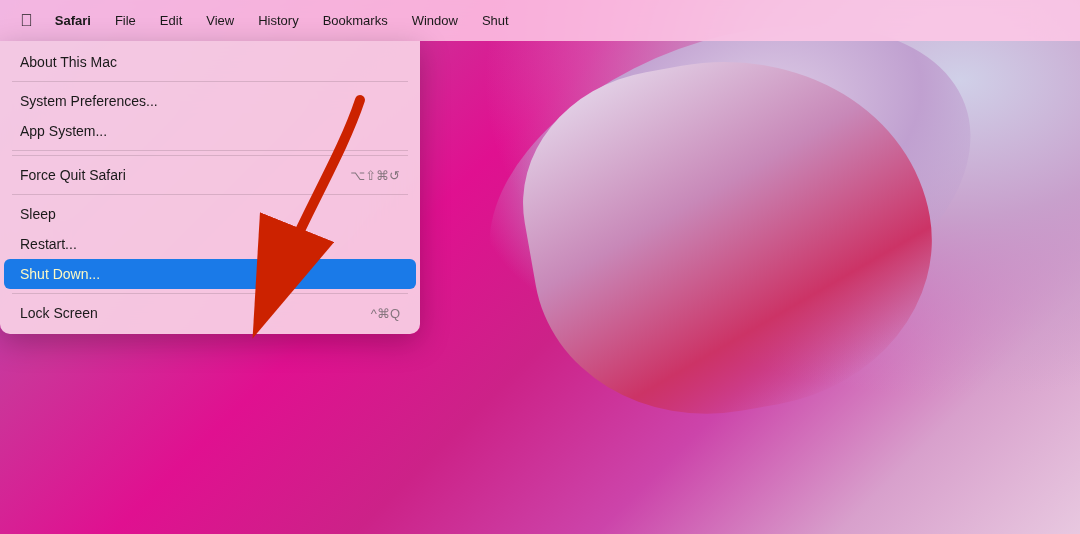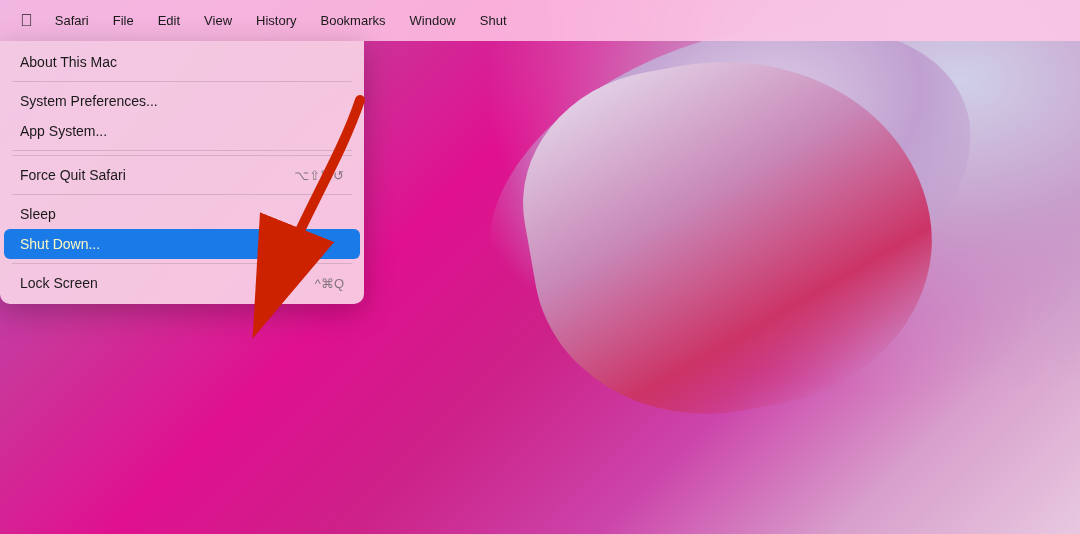--- a/index.html
+++ b/index.html
@@ -80,29 +80,29 @@
       white-space: nowrap;
     }
 
     .menubar-item.apple {
       font-size: 17px;
       font-weight: 600;
       padding: 4px 8px;
     }
 
     .menubar-item.bold {
-      font-weight: 400;
+      font-weight: 700;
     }
 
     
     .apple-dropdown {
       position: absolute;
       top: 41px;
       left: 0;
-      width: 364px;
+      width: 420px;
       background: rgba(248, 210, 230, 0.92);
       backdrop-filter: blur(30px);
       border-radius: 0 0 10px 10px;
       box-shadow: 0 8px 30px rgba(0,0,0,0.25);
       z-index: 200;
       padding: 6px 0;
     }
 
     .menu-item {
       display: flex;
@@ -197,20 +197,23 @@
   <div class="menu-item">
     <span>Force Quit Safari</span>
     <span class="shortcut">⌥⇧⌘↺</span>
   </div>
   <div class="menu-separator"></div>
 
   <div class="menu-item">
     <span>Sleep</span>
   </div>
 
+  <div class="menu-item">
+    <span>Restart...</span>
+  </div>
 
   <div class="menu-item highlighted">
     <span>Shut Down...</span>
   </div>
   <div class="menu-separator"></div>
 
   <div class="menu-item">
     <span>Lock Screen</span>
     <span class="shortcut">^⌘Q</span>
   </div>

